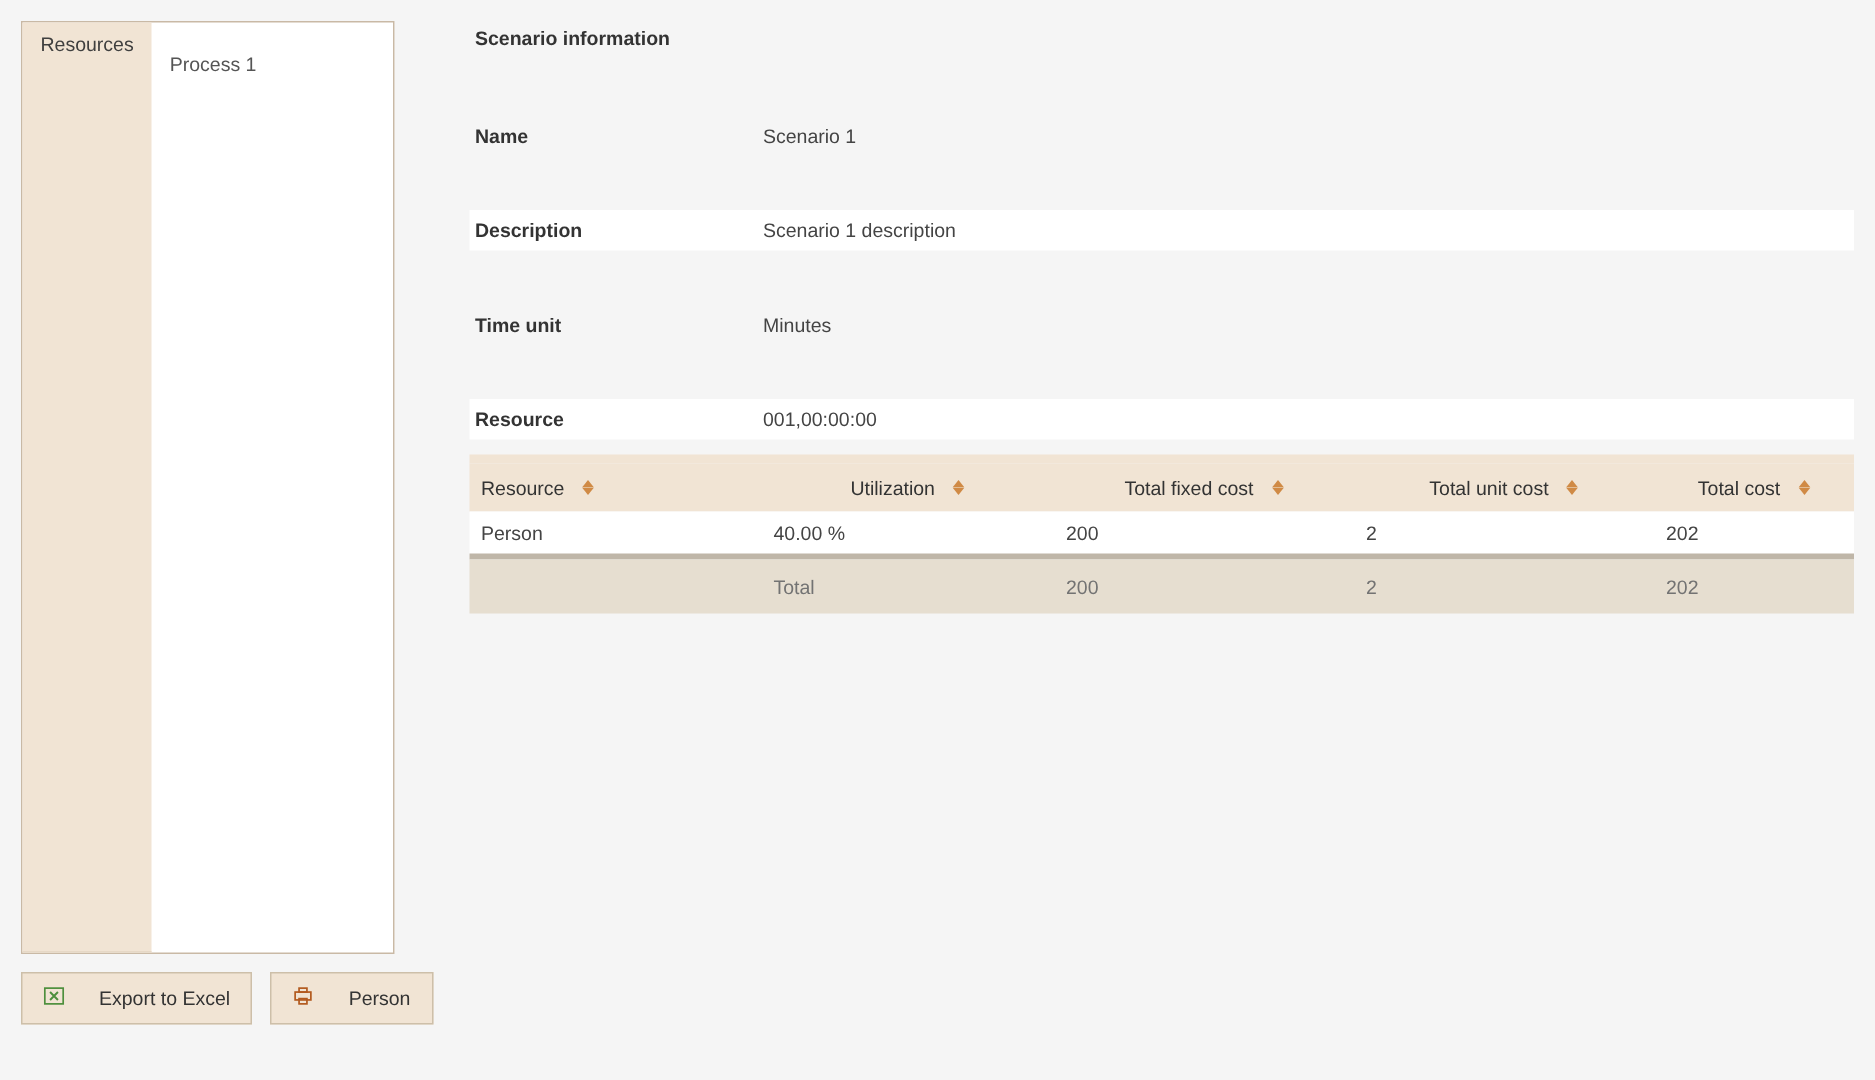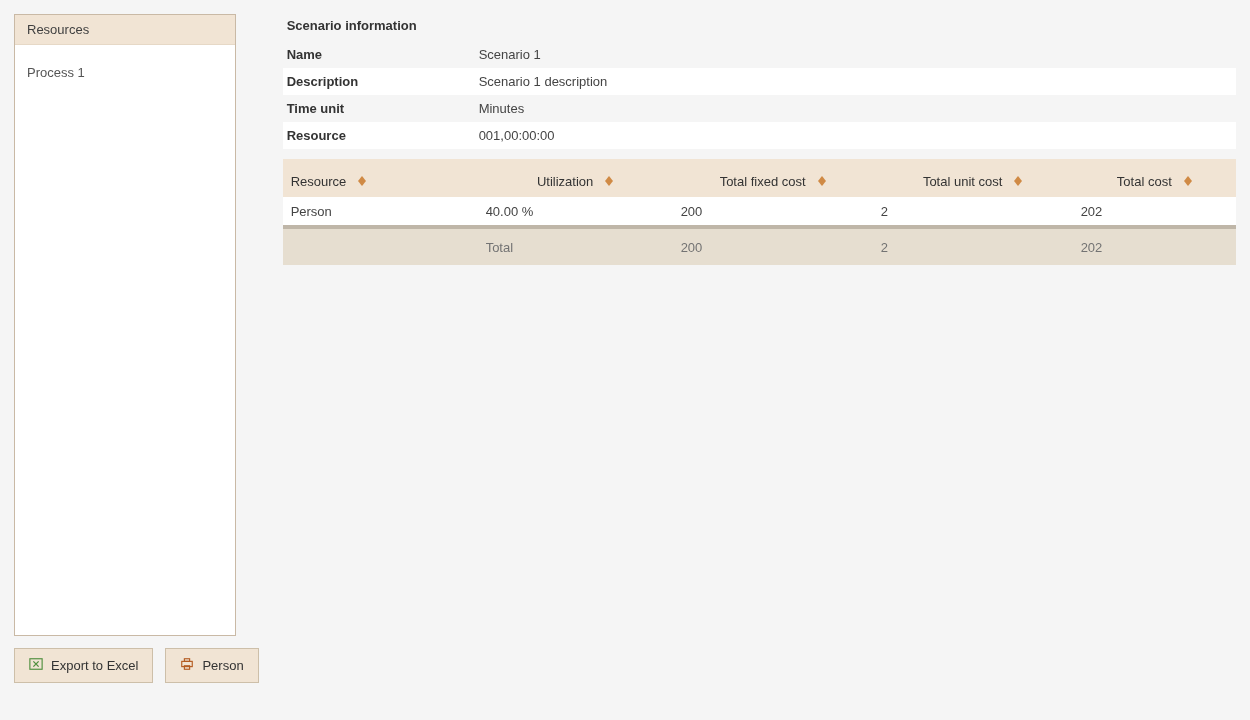--- a/index.html
+++ b/index.html
@@ -13,25 +13,24 @@
     width: 1250px;
     height: 720px;
   }
   .layout {
     display: flex;
     gap: 24px;
     align-items: flex-start;
   }
   
   .sidebar {
-    width: 222px;
+    width: 249px;
     border: 1px solid #c9b9a5;
     background: #fff;
     display: flex;
-    flex-direction: column;
     height: 622px;
   }
   .sidebar-header {
     background: #f1e4d4;
     padding: 7px 12px;
     font-size: 13px;
     color: #3f3f3f;
     border-bottom: 1px solid #e6d8c6;
   }
   .sidebar-item {
@@ -40,21 +39,21 @@
     cursor: pointer;
   }
   .footer-buttons {
     display: flex;
     gap: 12px;
     margin-top: 12px;
   }
   .btn {
     display: inline-flex;
     align-items: center;
-    gap: 8px;
+    gap: 23px;
     background: #f1e4d4;
     border: 1px solid #cdbfa9;
     padding: 8px 14px;
     font-size: 13px;
     color: #333;
     cursor: pointer;
   }
   .btn svg { width: 14px; height: 14px; }
   
   .main {
@@ -63,20 +62,21 @@
   }
   .section-title {
     font-weight: 600;
     color: #333;
     padding: 4px 4px 8px 4px;
     font-size: 13px;
   }
   .info-row {
     display: flex;
     padding: 6px 4px;
+    margin-top: 36px;
   }
   .info-row:nth-child(even) { background: #f5f5f5; }
   .info-row:nth-child(odd) { background: #ffffff; }
   .info-label {
     width: 192px;
     font-weight: 600;
     color: #333;
   }
   .info-value {
     color: #444;

